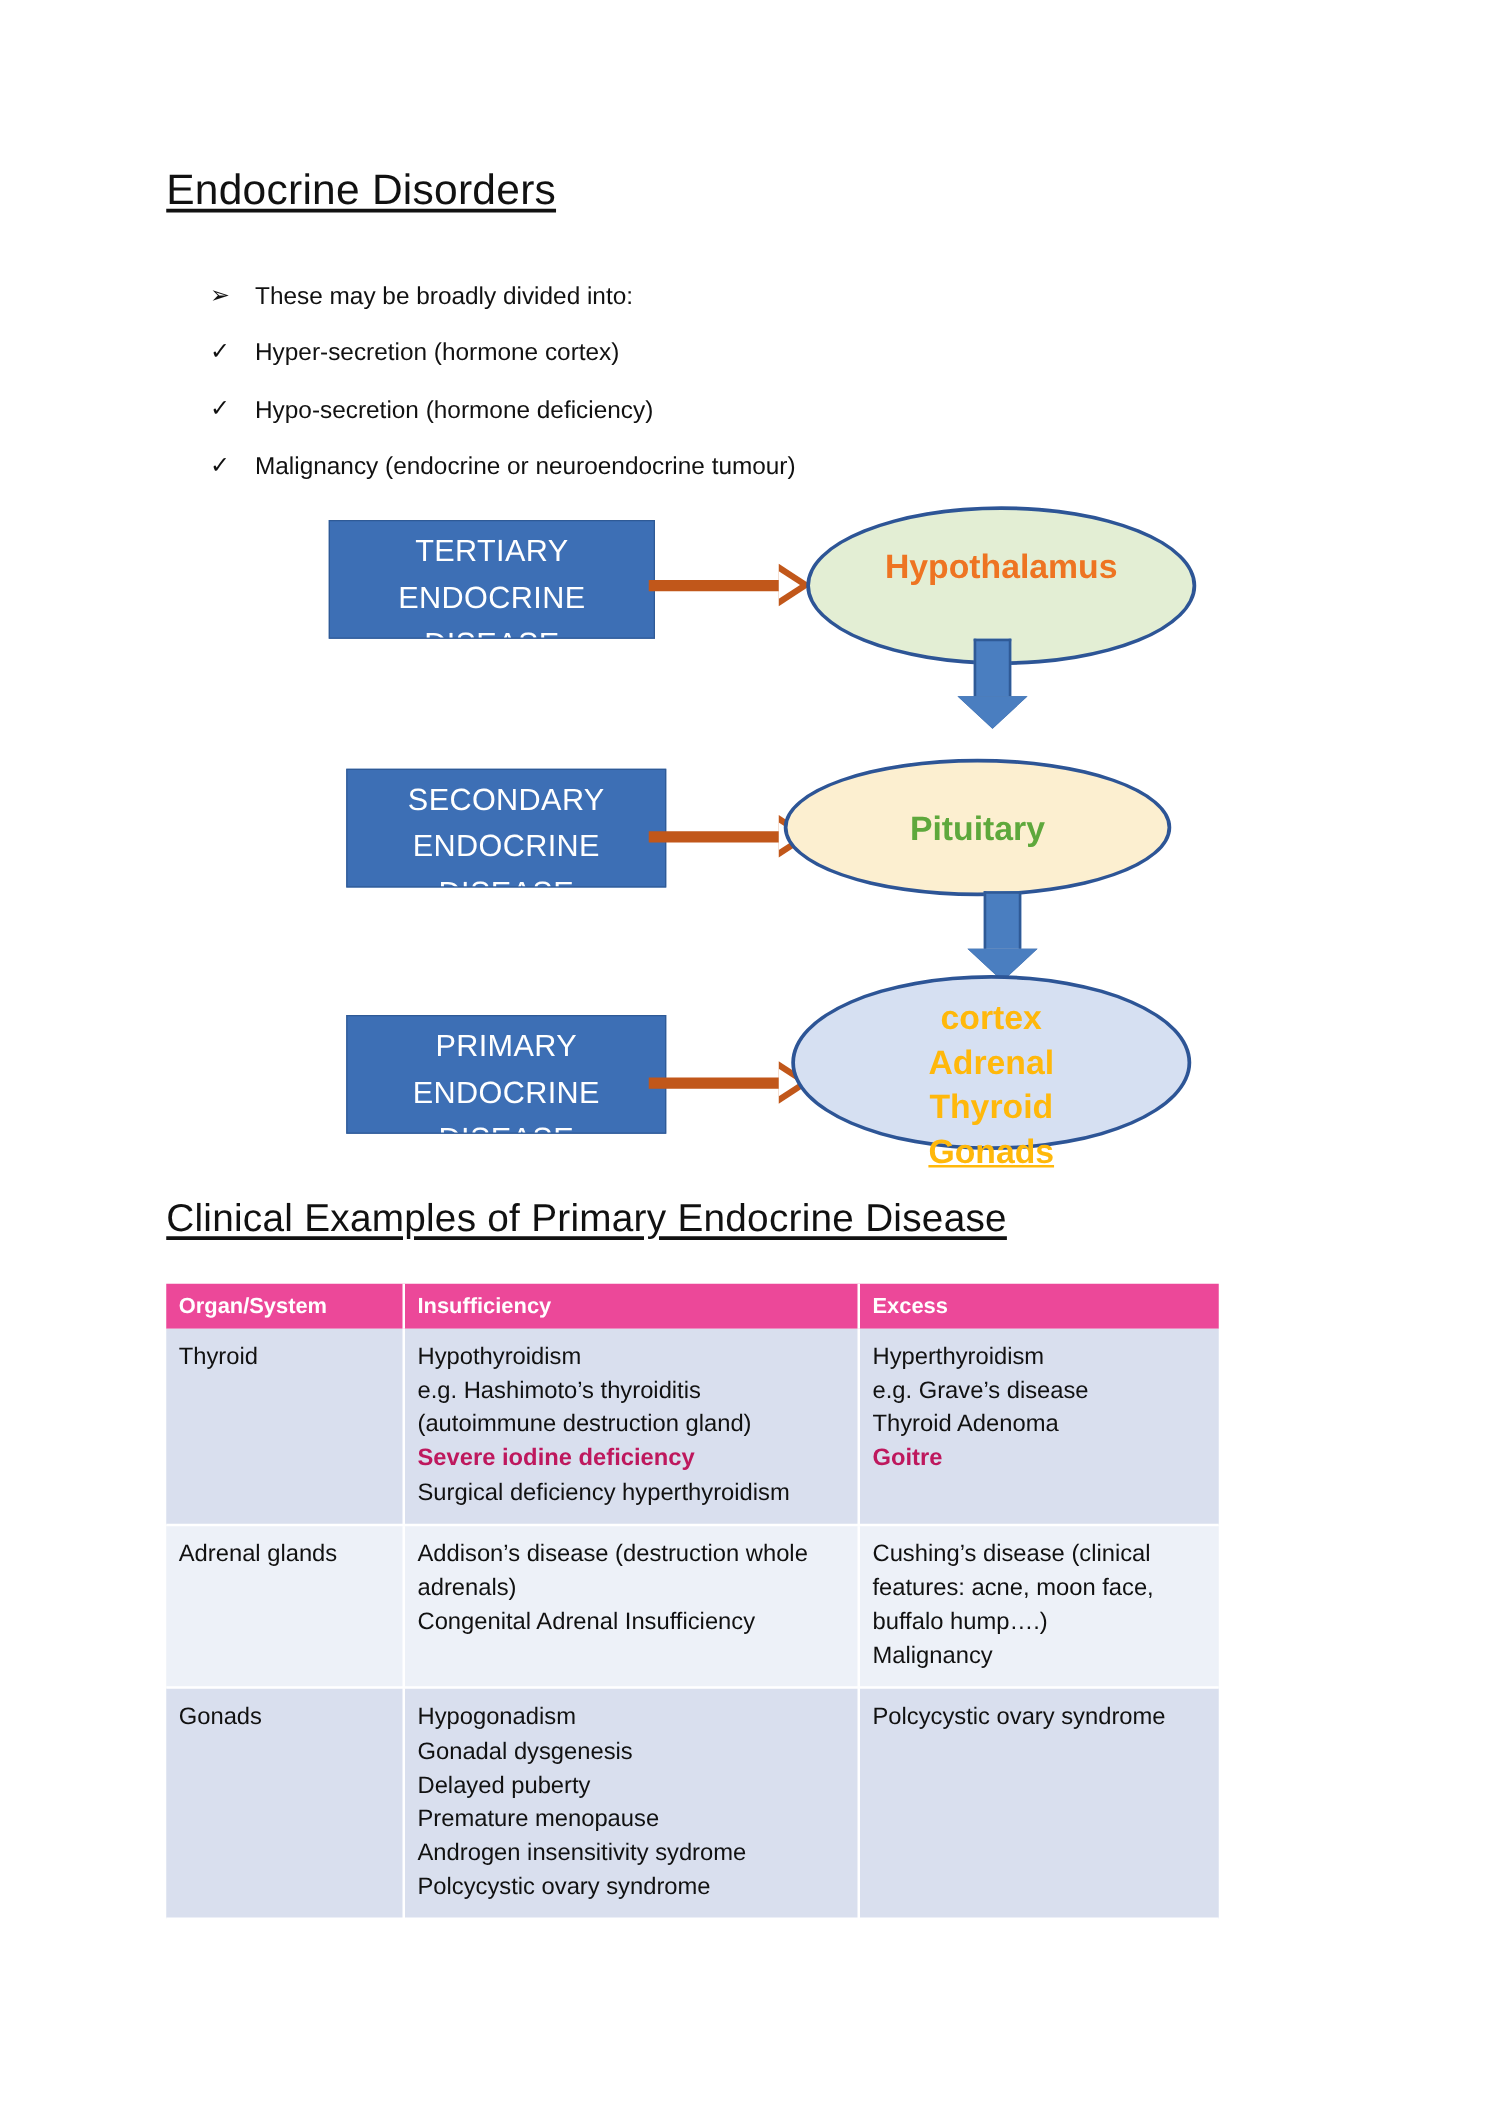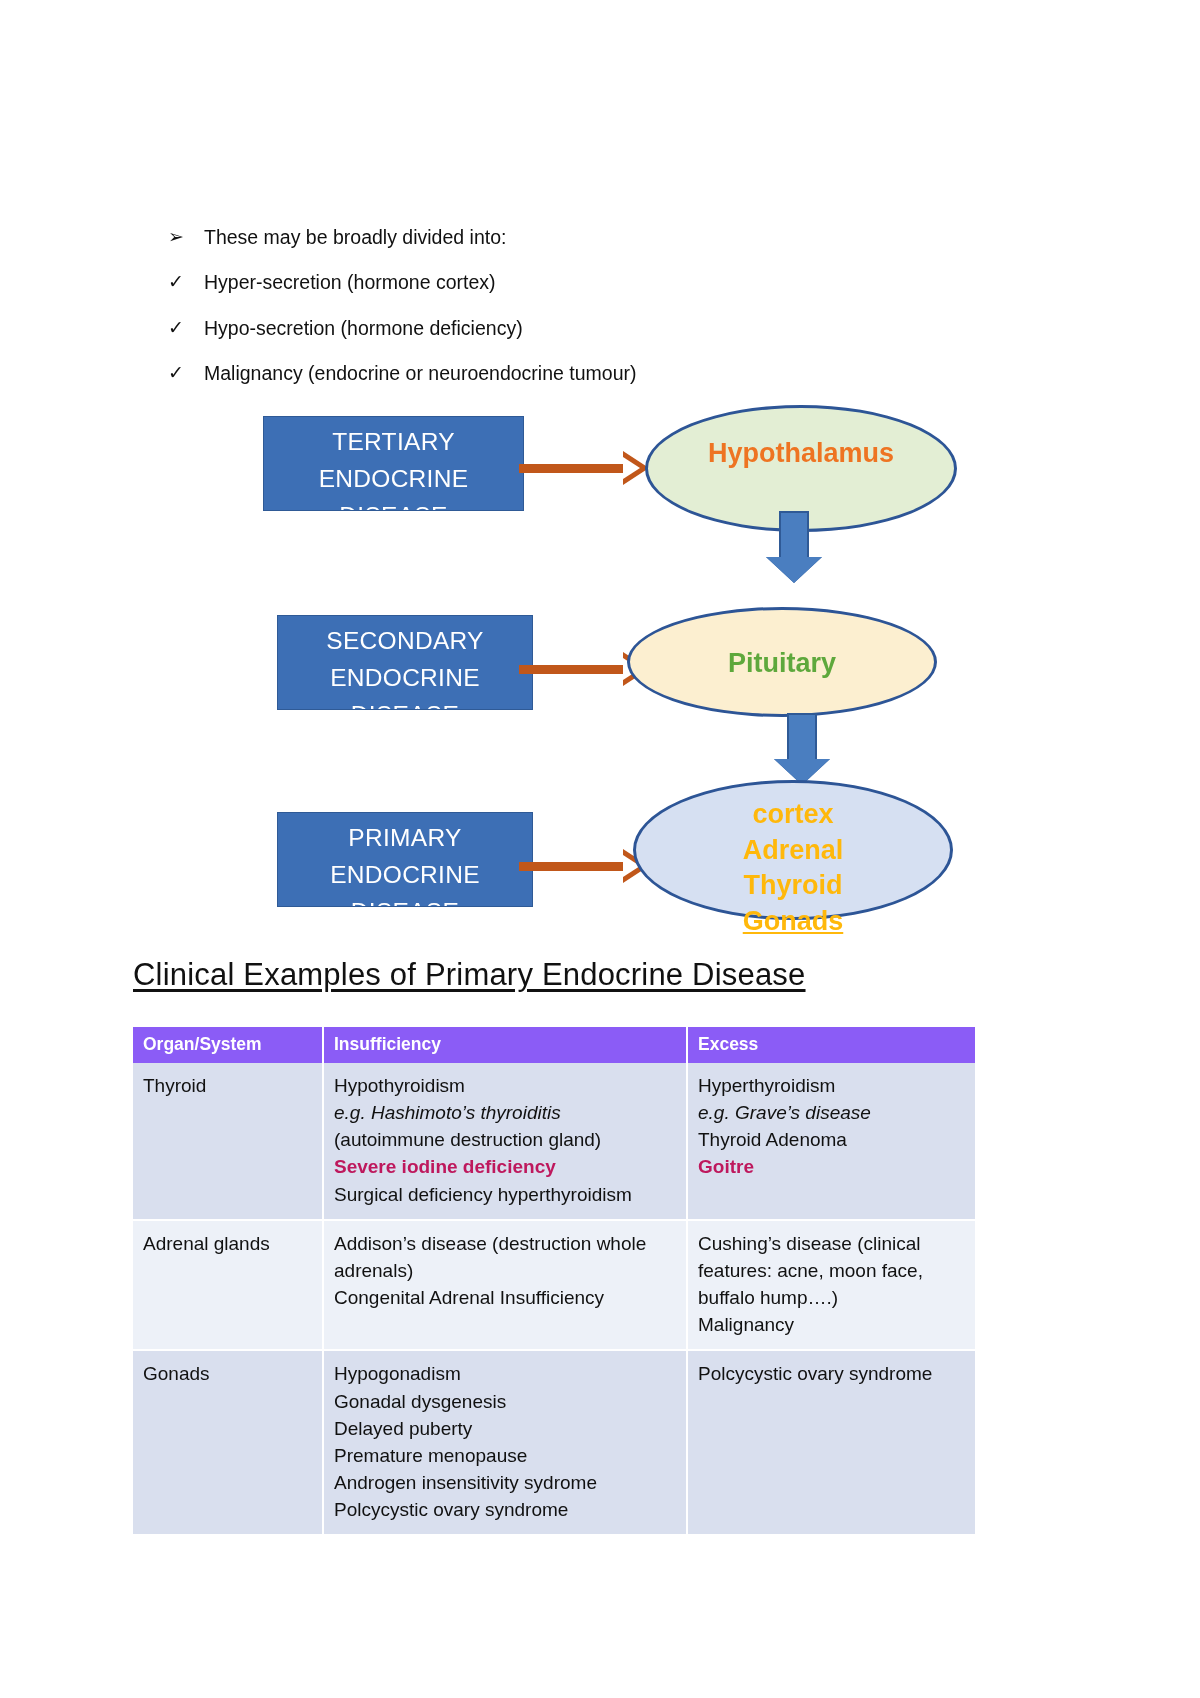--- a/index.html
+++ b/index.html
@@ -110,41 +110,42 @@
 
   
   .tbl{
     position:absolute;left:133px;top:1027px;width:842px;
     border-collapse:collapse;table-layout:fixed;
   }
   .tbl col.c1{width:190px;}
   .tbl col.c2{width:364px;}
   .tbl col.c3{width:288px;}
   .tbl th{
-    background:#8b5cf6;color:#ffffff;font-size:17.5px;font-weight:bold;
+    background:#ec4899;color:#ffffff;font-size:17.5px;font-weight:bold;
     text-align:left;padding:7px 10px 8px 10px;
     border-right:2px solid #ffffff;vertical-align:middle;
   }
   .tbl th:last-child{border-right:none;}
   .tbl td{
     font-size:19px;line-height:1.43;padding:9px 10px 11px 10px;
     vertical-align:top;border-right:2px solid #ffffff;
     border-bottom:2px solid #ffffff;color:#111;
   }
   .tbl td:last-child{border-right:none;}
   .tbl tr.shade td{background:#d9dfee;}
   .tbl tr.plain td{background:#edf1f8;}
-  .tbl .it{font-style:italic;}
+  .tbl .it{}
   .tbl .grn{color:#be185d;font-weight:bold;}
 </style>
 </head>
 <body>
 
 <div class="page">
 
+  <div class="h1" id="title">Endocrine Disorders</div>
 
   <div class="bullets">
     <div class="bullet">
       <span class="mark">➢</span>
       <span class="txt">These may be broadly divided into:</span>
     </div>
     <div class="bullet">
       <span class="mark">✓</span>
       <span class="txt">Hyper-secretion (hormone cortex)</span>
     </div>

